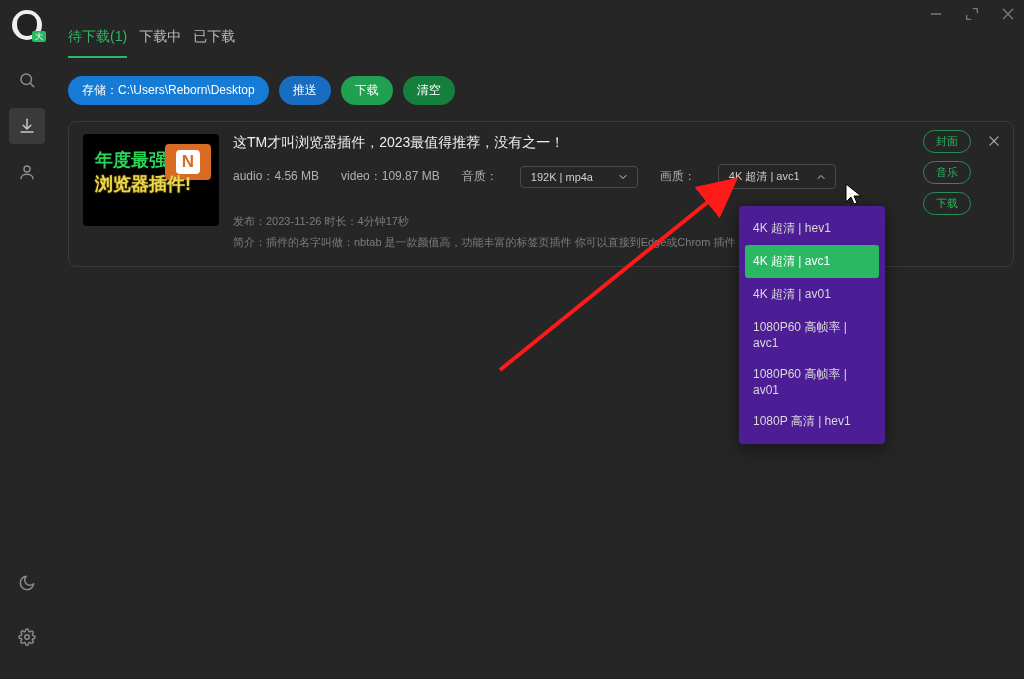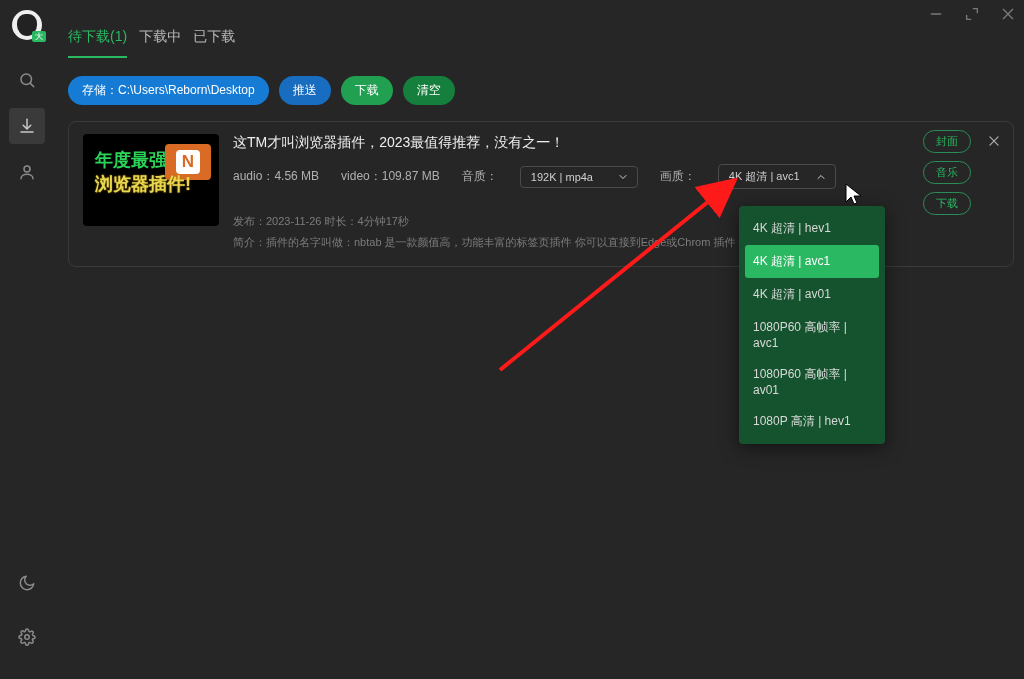--- a/index.html
+++ b/index.html
@@ -75,21 +75,21 @@
   .select .chev{position:absolute; right:8px; top:50%; transform:translateY(-50%);}
   .pub{font-size:11px; color:#7c7c7c; margin-bottom:6px;}
   .desc{font-size:11px; color:#7c7c7c; white-space:nowrap; overflow:hidden; text-overflow:ellipsis; max-width:640px;}
 
   .card-actions{position:absolute; right:42px; top:8px; display:flex; gap:8px;flex-direction:column;}
   .ghost{border:1px solid #2a8d57; color:#2ab862; background:transparent; border-radius:14px; padding:3px 12px; font-size:11px; cursor:pointer;}
   .close-card{position:absolute; right:12px; top:12px; color:#b0b0b0; cursor:pointer;}
 
   
   .dropdown{
-    position:absolute; top:206px; left:739px; width:146px; background:#14532d;
+    position:absolute; top:206px; left:739px; width:146px; background:#4c1d95;
     border-radius:4px; padding:6px 0; box-shadow:0 4px 18px rgba(0,0,0,.5); z-index:5;
   }
   .dd-item{padding:8px 14px; font-size:12px; color:#d9d9d9; cursor:pointer;}
   .dd-item.selected{background:#2ab862; color:#fff; border-radius:3px; margin:0 6px; padding:8px 8px;}
 
   
   .arrow-svg{position:absolute; left:460px; top:150px; z-index:6; pointer-events:none;}
   
   .cursor{position:absolute; left:843px; top:182px; z-index:7; pointer-events:none;}
 </style>

